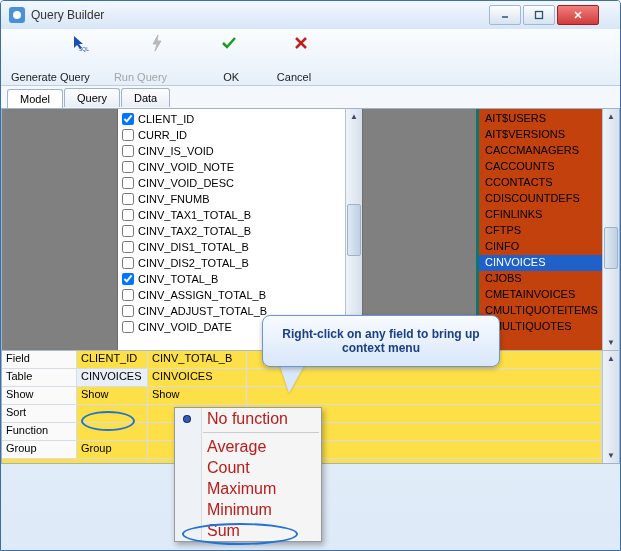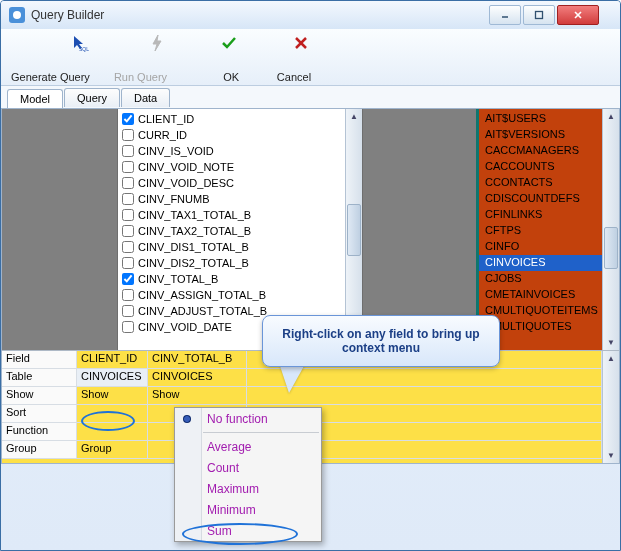--- a/index.html
+++ b/index.html
@@ -41,21 +41,21 @@
 .gcell{border-right:1px solid #d7dde4;padding:1px 4px;font-size:11px;white-space:nowrap;overflow:hidden}
 .gcell.hcol{width:66px;background:#fafafa}
 .gcell.c1{width:62px}
 .gcell.c2{width:90px}
 .gcell.rest{flex:1}
 .gcell.sel{background:#e9eff6}
 .circle{border:2px solid #1f72d8;border-radius:50%/50%;position:absolute;pointer-events:none}
 .circ-group{width:50px;height:16px;left:80px;top:410px}
 .contextmenu{position:absolute;left:173px;top:406px;width:146px;background:#f5f5f5;border:1px solid #9a9a9a;box-shadow:2px 3px 6px rgba(0,0,0,.3);z-index:40}
 .cm-iconcol{position:absolute;left:0;top:0;bottom:0;width:26px;background:#eef1f5;border-right:1px solid #d6dbe1}
-.cm-item{position:relative;height:21px;display:flex;align-items:center;padding-left:32px;font-size:12px;color:#a21caf}
+.cm-item{position:relative;height:21px;display:flex;align-items:center;padding-left:32px;font-size:16px;color:#b91c1c}
 .cm-item.sep{height:1px;margin:3px 2px 3px 28px;background:#c8ccd2;padding:0;overflow:hidden}
 .cm-radio{position:absolute;left:8px;width:8px;height:8px;border-radius:50%;background:radial-gradient(circle,#355bb7 45%,#0e2a6e 60%)}
 .circ-sum{width:112px;height:18px;left:181px;top:522px;z-index:50}
 .callout{position:absolute;left:261px;top:314px;width:228px;height:42px;background:linear-gradient(#f8fbff,#d8e7fa);border:1px solid #6a95d8;border-radius:8px;box-shadow:0 2px 5px rgba(0,0,0,.25);display:flex;align-items:center;justify-content:center;text-align:center;color:#1b3f86;font-weight:600;font-size:12px;z-index:30;padding:4px}
 .callout-tail{position:absolute;left:276px;top:356px;width:0;height:0;border-left:12px solid transparent;border-right:20px solid transparent;border-top:36px solid #d8e7fa;z-index:29;filter:drop-shadow(0 1px 1px rgba(0,0,0,.2))}
 </style>
 </head>
 <body>
 
 <div class="window">

